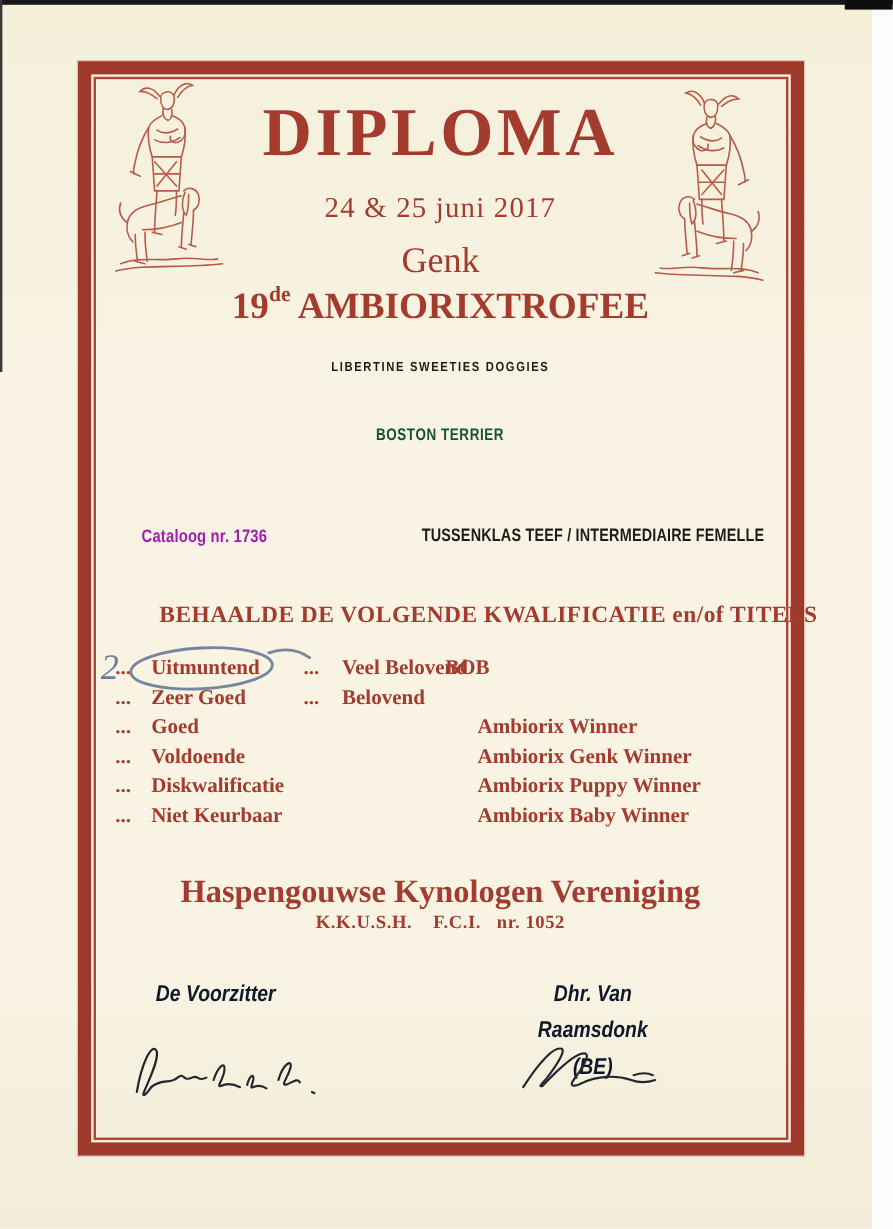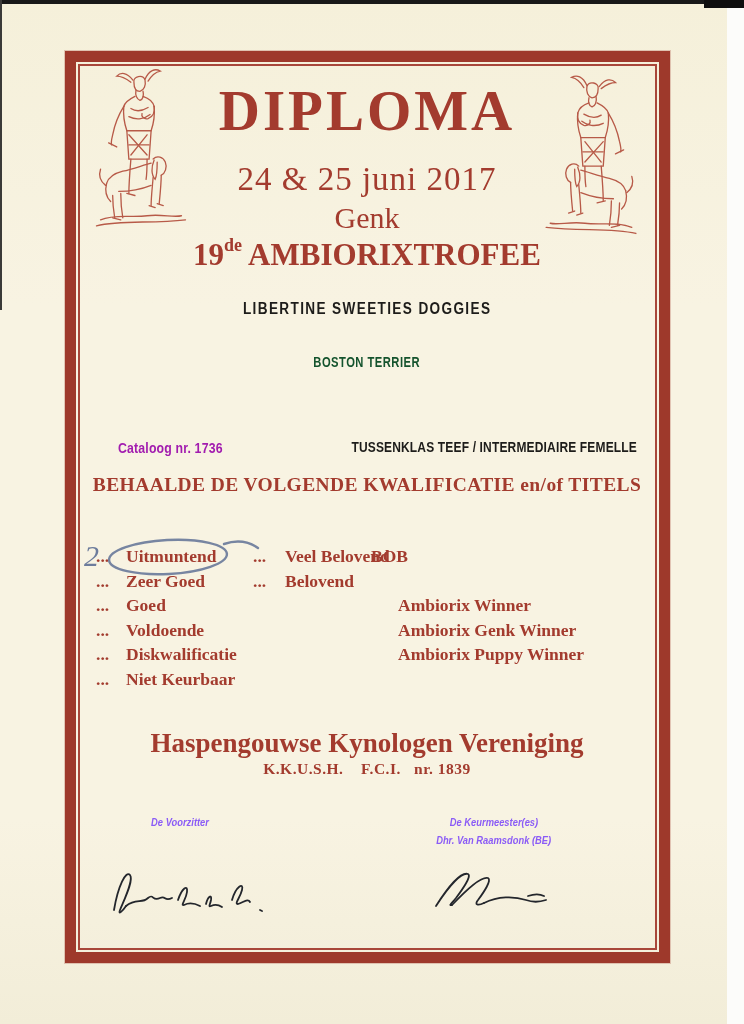--- a/index.html
+++ b/index.html
@@ -21,55 +21,55 @@
     position:absolute;left:65px;top:51px;width:605px;height:912px;
     border:11px solid #9e392b;box-sizing:border-box;
     box-shadow:0 0 0 1px rgba(158,57,43,.25);
   }
   .frame-inner{position:absolute;inset:2px;border:2px solid #a8473a;}
 
   .red{color:#a33b2e;}
   .centered{position:absolute;left:79px;width:576px;text-align:center;}
 
   .title{top:78px;font-size:57px;font-weight:bold;letter-spacing:3px;}
-  .date-line{top:161px;font-size:33px;letter-spacing:1px;}
+  .date-line{top:161px;font-size:24px;letter-spacing:1px;}
   .city-line{top:201px;font-size:30px;}
   .trophy-line{top:235px;font-size:31px;font-weight:bold;}
   .trophy-line sup{font-size:18px;vertical-align:14px;letter-spacing:0;}
 
   .cond{font-family:"Liberation Sans", sans-serif;display:inline-block;transform:scaleX(.8);transform-origin:center;}
-  .dog-line{top:300px;font-size:16px;color:#1d1c1a;}
+  .dog-line{top:300px;font-size:11px;color:#1d1c1a;}
   .dog-line .cond{font-weight:bold;letter-spacing:1.6px;transform:scaleX(.85);}
   .breed-line{top:354px;font-size:14px;color:#14532d;}
   .breed-line .cond{font-weight:bold;letter-spacing:.6px;}
 
   .catalog{position:absolute;left:118px;top:439px;font-size:15px;color:#a21caf;
     font-family:"Liberation Sans", sans-serif;font-weight:bold;}
   .catalog .cond{transform-origin:left center;transform:scaleX(.82);letter-spacing:.2px;}
   .class-label{position:absolute;right:107px;top:438px;font-size:15px;color:#1d1c1a;
     font-family:"Liberation Sans", sans-serif;font-weight:bold;text-align:center;}
   .class-label .cond{transform-origin:right center;transform:scaleX(.8);letter-spacing:.2px;}
 
-  .qual-heading{top:474px;font-size:19.5px;font-weight:bold;letter-spacing:.4px;}
+  .qual-heading{top:502px;font-size:19.5px;font-weight:bold;letter-spacing:.4px;padding-left:40px;}
 
   .qual-row{position:absolute;left:0;width:744px;height:24px;font-size:17.5px;font-weight:bold;}
   .qual-row span{position:absolute;white-space:nowrap;}
   .q-dots1{left:96px;}  .q-lab1{left:126px;}
   .q-dots2{left:253px;} .q-lab2{left:285px;}
   .q-bob{left:371px;}   .q-title{left:398px;}
   .r1{top:546px;} .r2{top:571px;} .r3{top:595px;}
   .r4{top:620px;} .r5{top:644px;} .r6{top:669px;}
 
   .annotation{position:absolute;left:76px;top:528px;width:200px;height:58px;pointer-events:none;}
 
   .org-name{top:728px;font-size:27px;font-weight:bold;}
   .org-reg{top:760px;font-size:15.5px;font-weight:bold;white-space:pre;letter-spacing:.5px;}
 
-  .sig-block{position:absolute;top:814px;text-align:center;color:#8b5cf6;
-    font-family:"Liberation Sans", sans-serif;font-style:italic;font-size:11px;line-height:1.6;}
+  .sig-block{position:absolute;top:814px;text-align:center;color:#0f172a;
+    font-family:"Liberation Sans", sans-serif;font-style:italic;font-size:19px;line-height:1.6;}
   .sig-block .cond{transform:scaleX(.85);font-weight:bold;}
   .sig-left{left:105px;width:150px;}
   .sig-right{left:418px;width:152px;}
   .sig-svg{position:absolute;}
   .sig-svg-left{left:108px;top:858px;}
   .sig-svg-right{left:428px;top:860px;}
 
   .statue{position:absolute;}
   .statue-left{left:90px;top:66px;}
   .statue-right{left:540px;top:70px;transform:scaleX(-1);}
@@ -203,38 +203,38 @@
   <span class="q-title">Ambiorix Genk Winner</span>
 </div>
 <div class="qual-row r5 red">
   <span class="q-dots1">...</span>
   <span class="q-lab1">Diskwalificatie</span>
   <span class="q-title">Ambiorix Puppy Winner</span>
 </div>
 <div class="qual-row r6 red">
   <span class="q-dots1">...</span>
   <span class="q-lab1">Niet Keurbaar</span>
+  <span class="q-title">Ambiorix Baby Winner</span>
 </div>
 
 <svg class="annotation" width="200" height="58" viewBox="0 0 200 58">
   <g fill="none" stroke="#6d7c9c" stroke-width="2.4" stroke-linecap="round" opacity="0.92">
     <ellipse cx="92" cy="29" rx="59" ry="17" transform="rotate(-3 92 29)"></ellipse>
     <path d="M148,16 C160,12 172,13 182,20"></path>
   </g>
   <text x="8" y="38" font-family="Liberation Serif, serif" font-style="italic" font-size="30" fill="#6d7c9c">2</text>
 </svg>
 
 <div class="centered org-name red">Haspengouwse Kynologen Vereniging</div>
-<div class="centered org-reg red">K.K.U.S.H.    F.C.I.   nr. 1839</div>
+<div class="centered org-reg red">K.K.U.S.H.    F.C.I.   nr. 1052</div>
 
 <div class="sig-block sig-left">
   <div><span class="cond">De Voorzitter</span></div>
 </div>
 <div class="sig-block sig-right">
-  <div><span class="cond">De Keurmeester(es)</span></div>
   <div><span class="cond">Dhr. Van Raamsdonk (BE)</span></div>
 </div>
 
 <svg class="sig-svg sig-svg-left" width="160" height="64" viewBox="0 0 160 60">
   <g fill="none" stroke="#23262c" stroke-width="1.8" stroke-linecap="round">
     <path d="M6,50 C10,26 18,10 22,15 C26,20 16,40 12,50 C10,55 14,52 18,46"></path>
     <path d="M18,46 C28,38 34,44 40,38 C46,33 44,42 52,38 C58,35 56,42 64,38"></path>
     <path d="M70,40 C74,28 80,24 79,32 C78,40 72,46 76,45 C82,42 88,44 92,46"></path>
     <path d="M98,44 C100,36 104,34 103,40 C102,45 100,47 103,46 C107,44 111,45 114,47"></path>
     <path d="M124,40 C128,26 136,22 134,30 C132,38 126,44 130,44 C136,42 140,38 142,42"></path>

